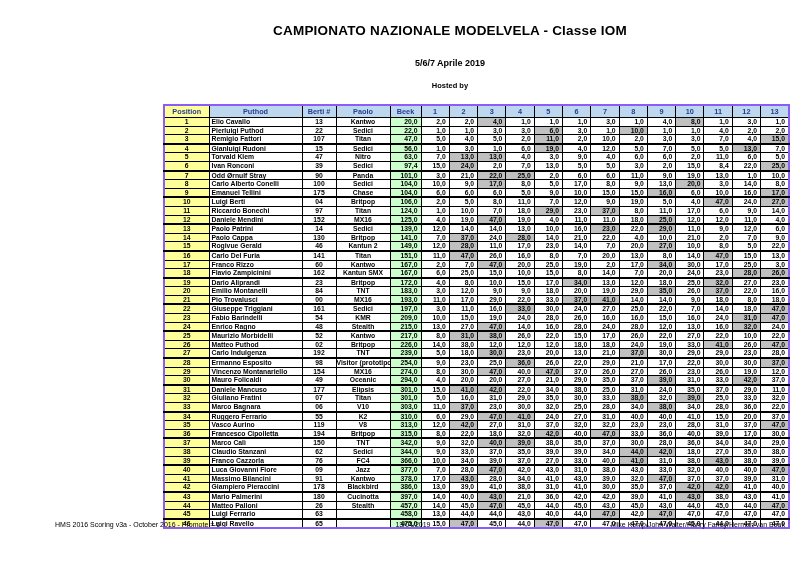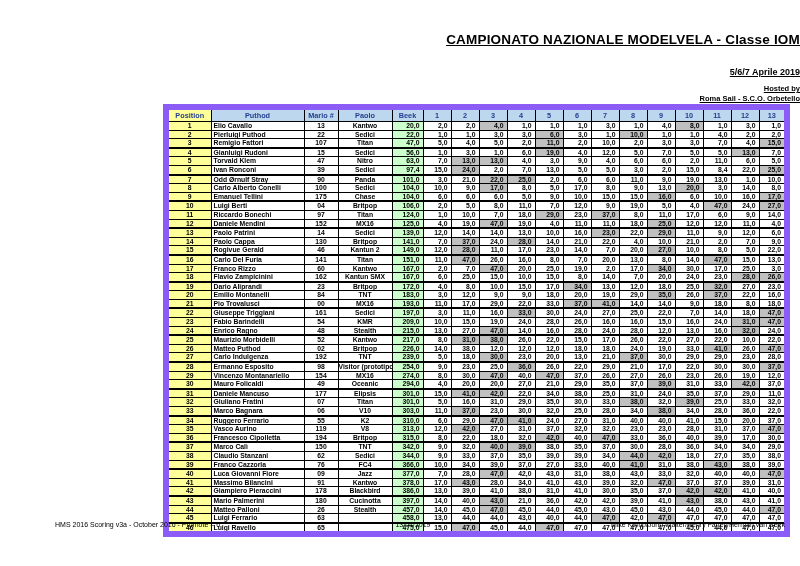--- a/index.html
+++ b/index.html
@@ -1,30 +1,30 @@
 <!DOCTYPE html>
 <html style="--header-bg: #bdd7ee; --header-text: #233f8f; --pos-bg: #ffff99; --score-bg: #ccffcc; --discard-bg: #c0c0c0;"><head>
 <meta charset="utf-8">
 <style>
   html,body{margin:0;padding:0;}
   body{
     width:800px;height:566px;background:#ffffff;position:relative;
     font-family:"Liberation Sans", sans-serif;color:#000;
     overflow:hidden;
   }
-  .header-block{position:absolute;left:100px;top:32px;width:700px;text-align:right;text-decoration:underline;}
+  .header-block{position:absolute;left:100px;top:23px;width:700px;text-align:center;}
   .title{font-size:13.5px;font-weight:bold;letter-spacing:.2px;}
   .subtitle{font-size:9px;font-weight:bold;margin-top:20px;}
-  .hosted{font-size:7.5px;font-weight:bold;margin-top:7px;}
+  .hosted{font-size:7.5px;font-weight:bold;margin-top:13px;}
   .host{font-size:7.5px;font-weight:bold;margin-top:1px;}
 
   table.results{
     position:absolute;left:163px;top:104px;width:627px;
     border-collapse:collapse;table-layout:fixed;
-    border:6px solid #8b5cf6;
+    border:2px solid #8b5cf6;
   }
   .results th,.results td{
     border:1px solid #000;padding:0;overflow:hidden;white-space:nowrap;
     font-weight:bold;
   }
   .results th{
     height:11px;font-size:7.3px;line-height:11px;text-align:center;
     background:var(--header-bg,#bdd7ee);color:var(--header-text,#233f8f);
   }
   .results th.pos-h{background:var(--pos-bg,#ffff99);}
@@ -44,21 +44,20 @@
   .footer .f-center{position:absolute;left:413px;transform:translateX(-50%);}
   .footer .f-right{position:absolute;right:15px;}
 </style>
 </head>
 <body>
 
 <div class="header-block">
   <div class="title">CAMPIONATO NAZIONALE MODELVELA - Classe IOM</div>
   <div class="subtitle">5/6/7 Aprile 2019</div>
   <div class="hosted">Hosted by</div>
-  <div class="host">Roma Sail - S.C.O. Orbetello</div>
 </div>
 
 <table class="results">
   <colgroup>
     <col class="c-pos">
       <col class="c-skip">
       <col class="c-sail">
       <col class="c-hull">
       <col class="c-score">
     <col>
@@ -72,21 +71,21 @@
       <col>
       <col>
       <col>
       <col>
       <col>
   </colgroup>
   <thead>
     <tr id="head-row">
         <th class="pos-h">Position</th>
         <th>Puthod</th>
-        <th>Mario #</th>
+        <th>Berti #</th>
         <th>Paolo</th>
         <th>Beek</th>
         <th>1</th>
         <th>2</th>
         <th>3</th>
         <th>4</th>
         <th>5</th>
         <th>6</th>
         <th>7</th>
         <th>8</th>

